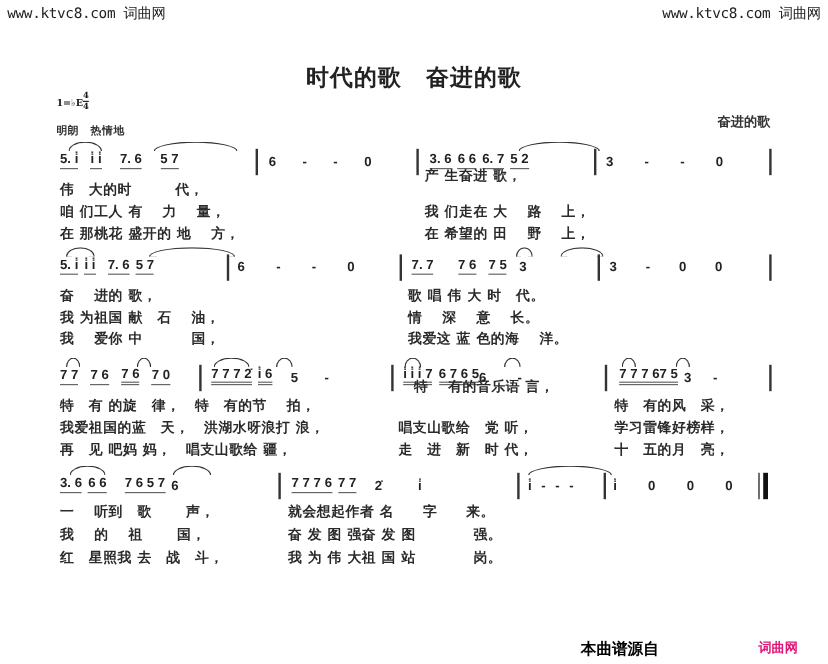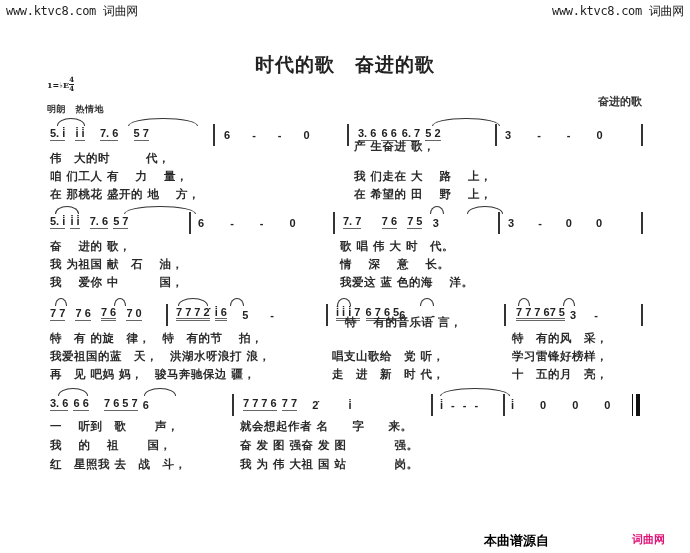--- a/index.html
+++ b/index.html
@@ -176,21 +176,21 @@
       <span class="note" style="margin-left:18px;">-</span>
     </div>
     <div class="barline" style="left:641px;"></div>
   </div>
   <div class="lyric" style="left:50px; top:33px;">特　有 的旋　律，　特　有的节　 拍，</div>
   <div class="lyric" style="left:332px; top:17px;margin-left:13px;">特　 有的音乐语 言，</div>
   <div class="lyric" style="left:512px; top:33px;">特　有的风　采，</div>
   <div class="lyric" style="left:50px; top:51px;">我爱祖国的蓝　天，　洪湖水呀浪打 浪，</div>
   <div class="lyric" style="left:332px; top:51px;">唱支山歌给　党 听，</div>
   <div class="lyric" style="left:512px; top:51px;">学习雷锋好榜样，</div>
-  <div class="lyric" style="left:50px; top:69px;">再　见 吧妈 妈，　骏马奔驰保边 疆，</div>
+  <div class="lyric" style="left:50px; top:69px;">再　见 吧妈 妈，　唱支山歌给 疆，</div>
   <div class="lyric" style="left:332px; top:69px;">走　进　新　时 代，</div>
   <div class="lyric" style="left:512px; top:69px;">十　五的月　亮，</div>
 </div>
 
 <div class="system" style="top:388px;">
   <div class="notes-row">
     <div class="slur" style="left:58px; top:0; width:30px;"></div>
     <div class="slur" style="left:144px; top:0; width:32px;"></div>
     <div class="measure" style="left:50px;">
       <span class="note beam">3. 6</span>&nbsp;

